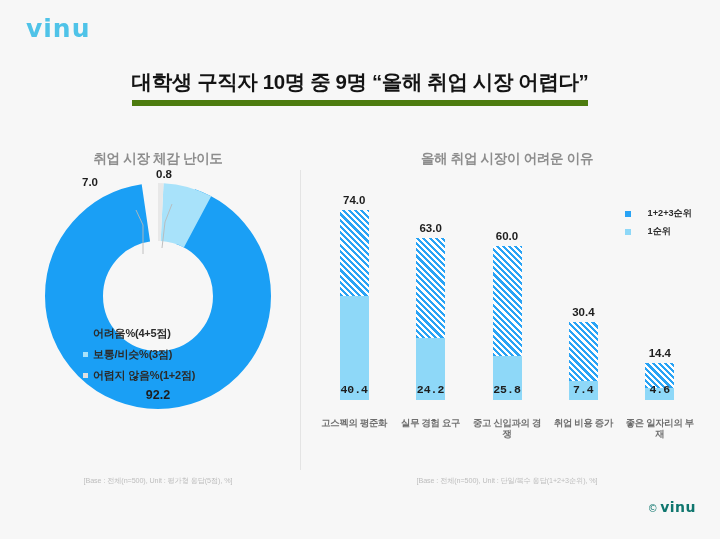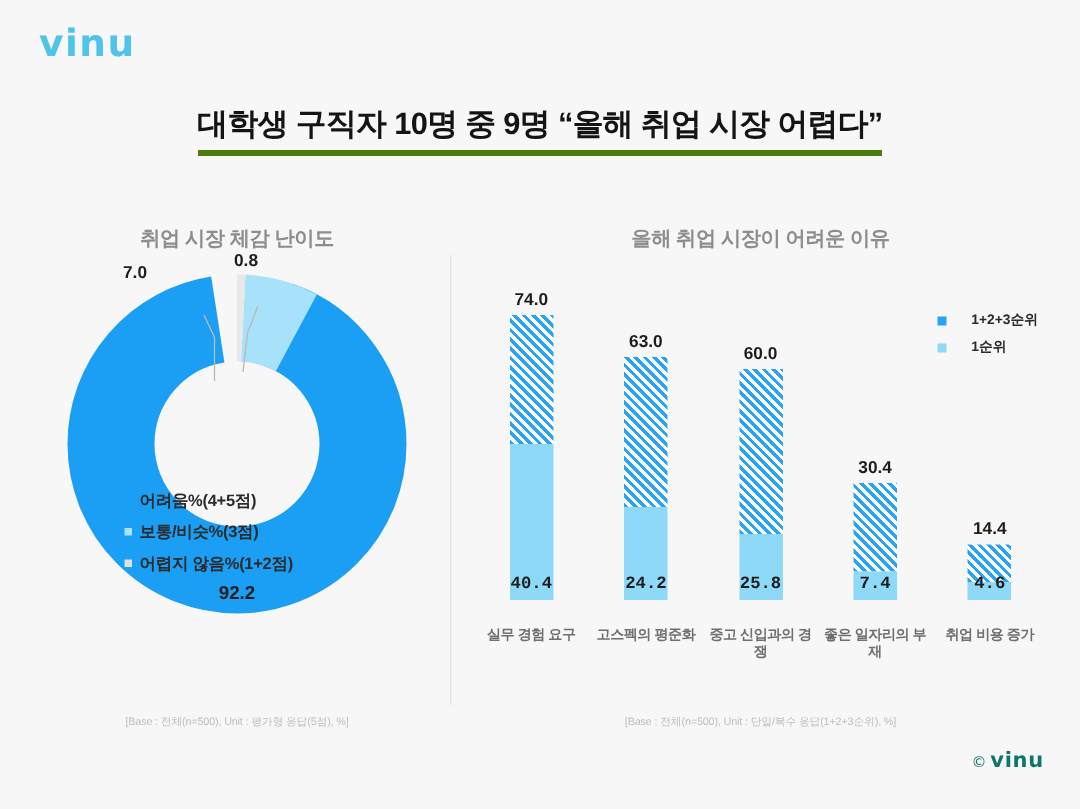--- a/index.html
+++ b/index.html
@@ -33,21 +33,21 @@
     right: 0;
     top: 68px;
     text-align: center;
     font-size: 20.5px;
     font-weight: 700;
     color: #141414;
     letter-spacing: -0.4px;
   }
   .page-title .tt {
     display: inline-block;
-    border-bottom: 4px solid #4d7c0f;
+    border-bottom: 6px solid #4d7c0f;
     padding-bottom: 4px;
   }
 
   
   .panel-left {
     position: absolute;
     left: 16px;
     top: 136px;
     width: 284px;
     height: 356px;
@@ -363,25 +363,25 @@
           <div class="val-total">14.4</div>
           <div class="seg-top" style="height:25px;"></div>
           <div class="seg-bot" style="height:12px;"></div>
           <div class="val-first">4.6</div>
         </div>
       </div>
 
     </div>
 
     <div class="cat-row">
+      <div class="cat-cell">고스펙의 평준화</div>
       <div class="cat-cell">실무 경험 요구</div>
-      <div class="cat-cell">고스펙의 평준화</div>
       <div class="cat-cell">중고 신입과의 경쟁</div>
+      <div class="cat-cell">취업 비용 증가</div>
       <div class="cat-cell">좋은 일자리의 부재</div>
-      <div class="cat-cell">취업 비용 증가</div>
     </div>
   </div>
 
   <div class="footnote">[Base : 전체(n=500), Unit : 단일/복수 응답(1+2+3순위), %]</div>
 </div>
 
 <div class="watermark">
   <span class="c">©</span><span>vinu</span>
 </div>
 

